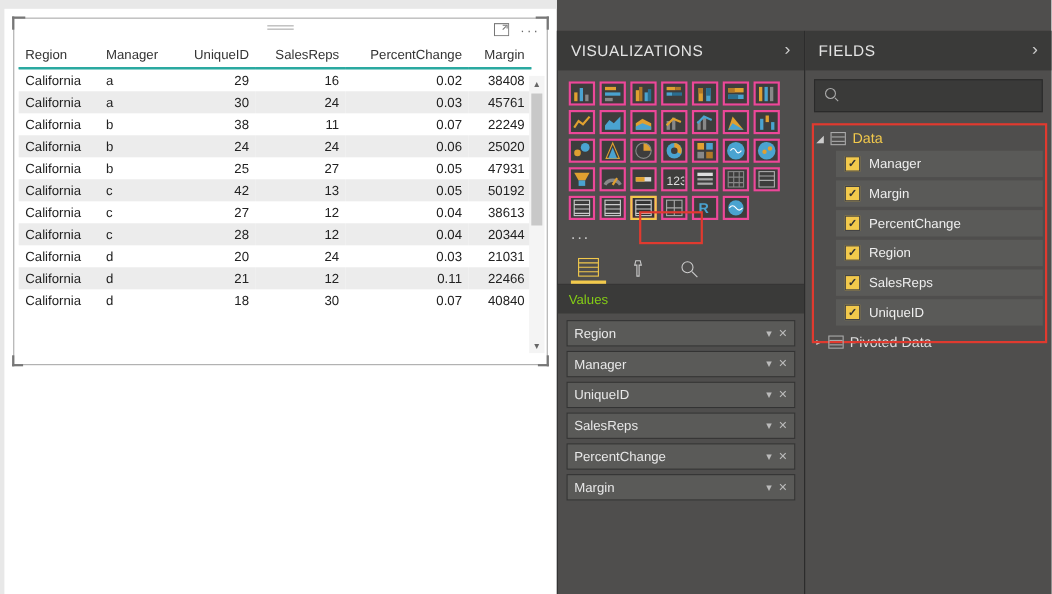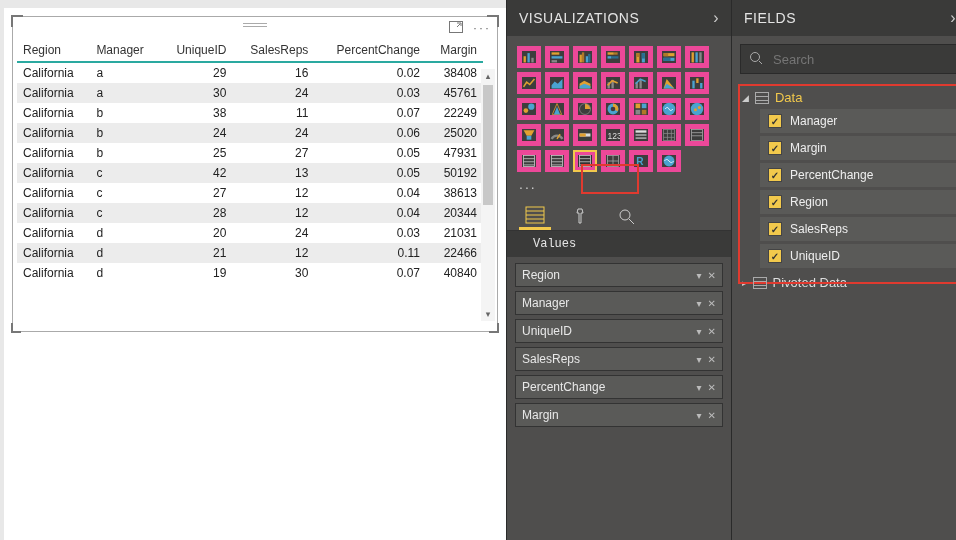--- a/index.html
+++ b/index.html
@@ -83,39 +83,40 @@
     flex:1;
     background:#4f4e4d;
   }
   .panel {
     flex:1;
     background:#4f4e4d;
     color:#e4e4e4;
     border-left:1px solid #2a2a2a;
     display:flex; flex-direction:column;
     min-width:0;
+    margin-top:28px;
   }
   .panel-header {
     background:#3a3a39;
     height:36px;
     display:flex; align-items:center; justify-content:space-between;
     padding:0 12px;
     font-size:14px; letter-spacing:0.5px;
   }
   .panel-header .chev { font-size:16px; color:#ccc; }
   .viz-grid {
     padding:10px 10px 2px 10px;
     display:grid;
     grid-template-columns: repeat(7, 24px);
     grid-auto-rows: 22px;
     gap:4px;
   }
   .vizbtn {
     background:#3d3d3c;
-    border:5px solid #ec4899;
+    border:2px solid #ec4899;
     display:flex;align-items:center;justify-content:center;
     font-size:11px; color:#e0a030;
   }
   .vizbtn svg { display:block; }
   .vizbtn.selected { outline:2px solid #f2c94c; outline-offset:-2px; background:#333;}
   .red-box {
     position:absolute; border:2px solid #e03a2f; pointer-events:none;
   }
   .ellipsis { padding:2px 12px; color:#ccc; letter-spacing:2px; font-size:14px;}
 
@@ -123,21 +124,21 @@
     display:flex; gap:14px; padding:8px 12px 0 12px;
     border-bottom:1px solid #333;
   }
   .tabbtn {
     width:32px;height:28px; display:flex;align-items:center;justify-content:center;
     color:#ccc;
   }
   .tabbtn.active { border-bottom:3px solid #f2c94c; }
 
   .section-title {
-    background:#3a3a39; color:#e5e5e5; padding:6px 26px; font-size:12px;font-family:Liberation Mono, monospace;
+    background:#3a3a39; color:#84cc16; padding:6px 10px; font-size:12px;
   }
   .well-list { padding:6px 8px; display:flex; flex-direction:column; gap:4px; }
   .well {
     background:#5a5a58; border:1px solid #333; height:24px;
     display:flex; align-items:center; justify-content:space-between;
     padding:0 6px; color:#e8e8e8; font-size:12px;
   }
   .well .acts { display:flex; gap:6px; color:#bbb; font-size:10px;}
 
   .search {
@@ -272,21 +273,21 @@
               <td>California</td>
               <td>d</td>
               <td class="num">21</td>
               <td class="num">12</td>
               <td class="num">0.11</td>
               <td class="num">22466</td>
             </tr>
             <tr>
               <td>California</td>
               <td>d</td>
-              <td class="num">19</td>
+              <td class="num">18</td>
               <td class="num">30</td>
               <td class="num">0.07</td>
               <td class="num">40840</td>
             </tr>
           </tbody>
       </table>
       <div class="scroll">
         <div class="up">▴</div>
         <div class="thumb"></div>
         <div class="down">▾</div>
@@ -611,21 +612,20 @@
         <span>FIELDS</span>
         <span class="chev">›</span>
       </div>
       <div class="search">
         <span>
           <svg width="14" height="14" viewBox="0 0 14 14">
               <circle cx="6" cy="6" r="4.5" fill="none" stroke="#aaa"></circle>
               <line x1="10" y1="10" x2="13" y2="13" stroke="#aaa"></line>
             </svg>
         </span>
-        <input placeholder="Search" style="">
       </div>
       <div class="fields-body" id="fields-body">
         <div class="red-box" style="left:6px; top:2px; right:4px; height:200px;"></div>
       <div class="table-node">
             <span class="tri">◢</span>
             <span class="tblicon"></span>
             <span>Data</span>
           </div>
           <div class="field-item">
             <span class="chk">✓</span>

